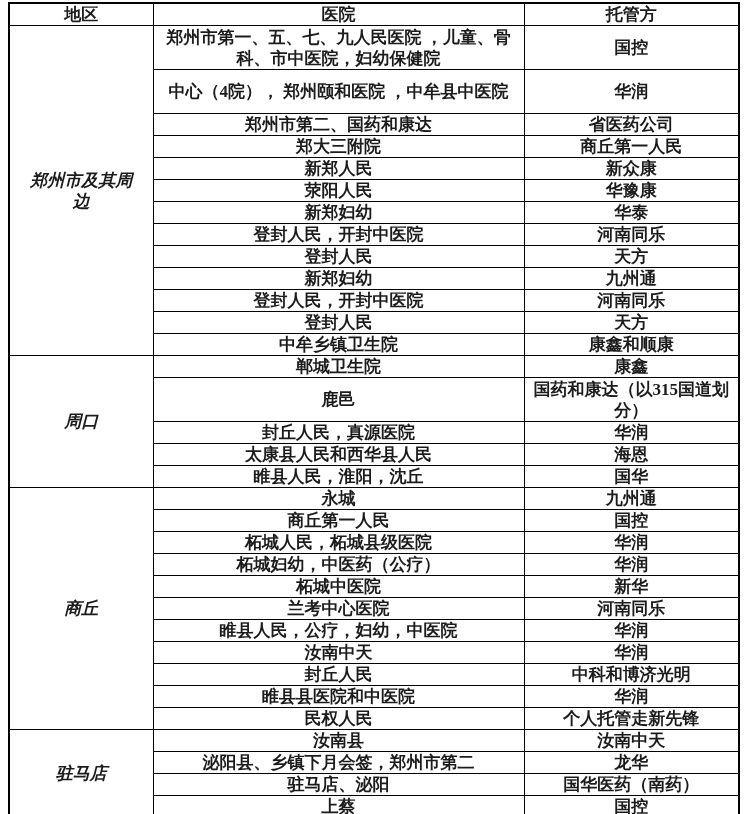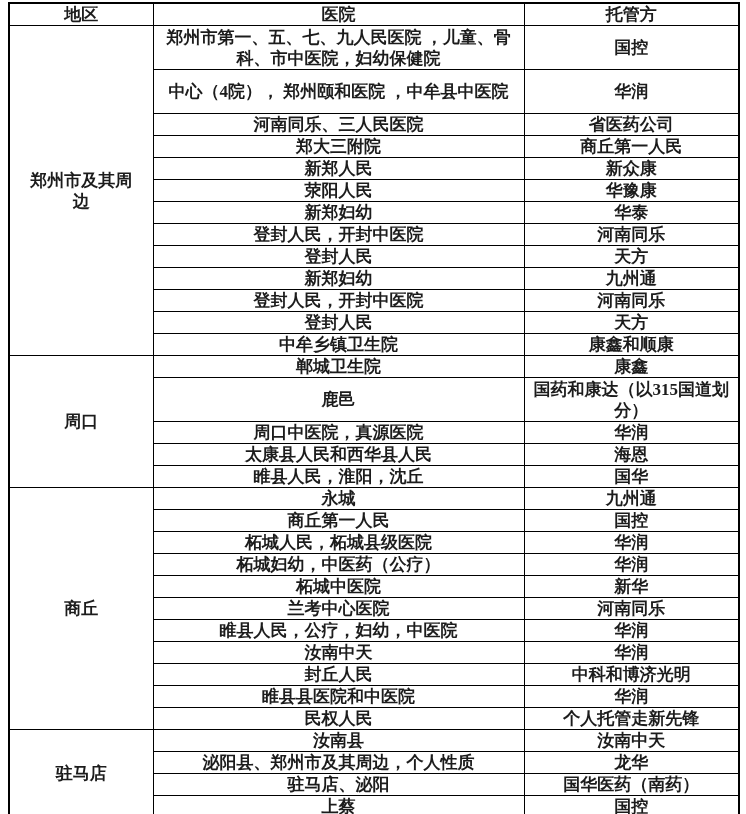--- a/index.html
+++ b/index.html
@@ -26,21 +26,21 @@
     font-size: 17px;
     font-weight: bold;
     line-height: 21px;
     color: #1c1c1c;
     padding: 0 2px;
     overflow: hidden;
   }
   th { height: 21px; }
   td { height: 22px; }
   tr.tall td { height: 44px; }
-  td.region-cell { padding: 0 15px; }
+  td.region-cell { padding: 0 15px; font-style: italic; }
 </style>
 </head>
 <body>
 
 <table class="hospital-table">
   <colgroup>
     <col class="col-region">
     <col class="col-hospital">
     <col class="col-trustee">
   </colgroup>
@@ -55,21 +55,21 @@
       <tr class="tall">
         <td rowspan="13" class="region-cell">郑州市及其周边</td>
         <td class="hospital-cell">郑州市第一、五、七、九人民医院 ，儿童、骨科、市中医院，妇幼保健院</td>
         <td class="trustee-cell">国控</td>
       </tr>
       <tr class="tall">
         <td class="hospital-cell">中心（4院）， 郑州颐和医院 ，中牟县中医院</td>
         <td class="trustee-cell">华润</td>
       </tr>
       <tr>
-        <td class="hospital-cell">河南同乐、三人民医院</td>
+        <td class="hospital-cell">郑州市第二、国药和康达</td>
         <td class="trustee-cell">省医药公司</td>
       </tr>
       <tr>
         <td class="hospital-cell">郑大三附院</td>
         <td class="trustee-cell">商丘第一人民</td>
       </tr>
       <tr>
         <td class="hospital-cell">新郑人民</td>
         <td class="trustee-cell">新众康</td>
       </tr>
@@ -108,21 +108,21 @@
       <tr>
         <td rowspan="5" class="region-cell">周口</td>
         <td class="hospital-cell">郸城卫生院</td>
         <td class="trustee-cell">康鑫</td>
       </tr>
       <tr class="tall">
         <td class="hospital-cell">鹿邑</td>
         <td class="trustee-cell">国药和康达（以315国道划分）</td>
       </tr>
       <tr>
-        <td class="hospital-cell">周口中医院，真源医院</td>
+        <td class="hospital-cell">封丘人民，真源医院</td>
         <td class="trustee-cell">华润</td>
       </tr>
       <tr>
         <td class="hospital-cell">太康县人民和西华县人民</td>
         <td class="trustee-cell">海恩</td>
       </tr>
       <tr>
         <td class="hospital-cell">睢县人民，淮阳，沈丘</td>
         <td class="trustee-cell">国华</td>
       </tr>
@@ -170,21 +170,21 @@
       <tr>
         <td class="hospital-cell">民权人民</td>
         <td class="trustee-cell">个人托管走新先锋</td>
       </tr>
       <tr>
         <td rowspan="4" class="region-cell">驻马店</td>
         <td class="hospital-cell">汝南县</td>
         <td class="trustee-cell">汝南中天</td>
       </tr>
       <tr>
-        <td class="hospital-cell">泌阳县、郑州市及其周边，个人性质</td>
+        <td class="hospital-cell">泌阳县、乡镇下月会签，郑州市第二</td>
         <td class="trustee-cell">龙华</td>
       </tr>
       <tr>
         <td class="hospital-cell">驻马店、泌阳</td>
         <td class="trustee-cell">国华医药（南药）</td>
       </tr>
       <tr>
         <td class="hospital-cell">上蔡</td>
         <td class="trustee-cell">国控</td>
       </tr>

